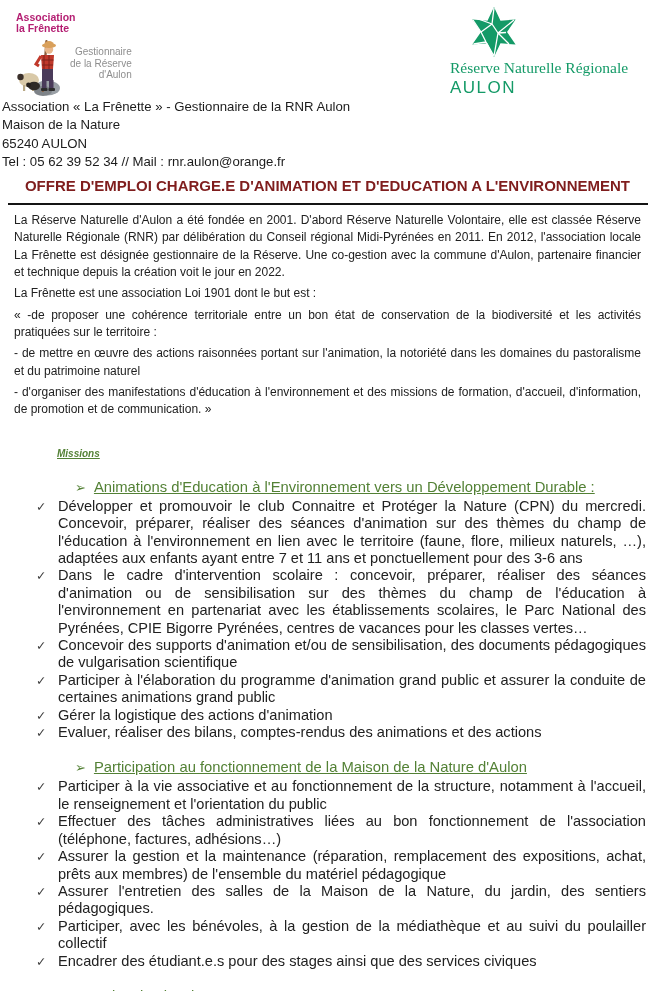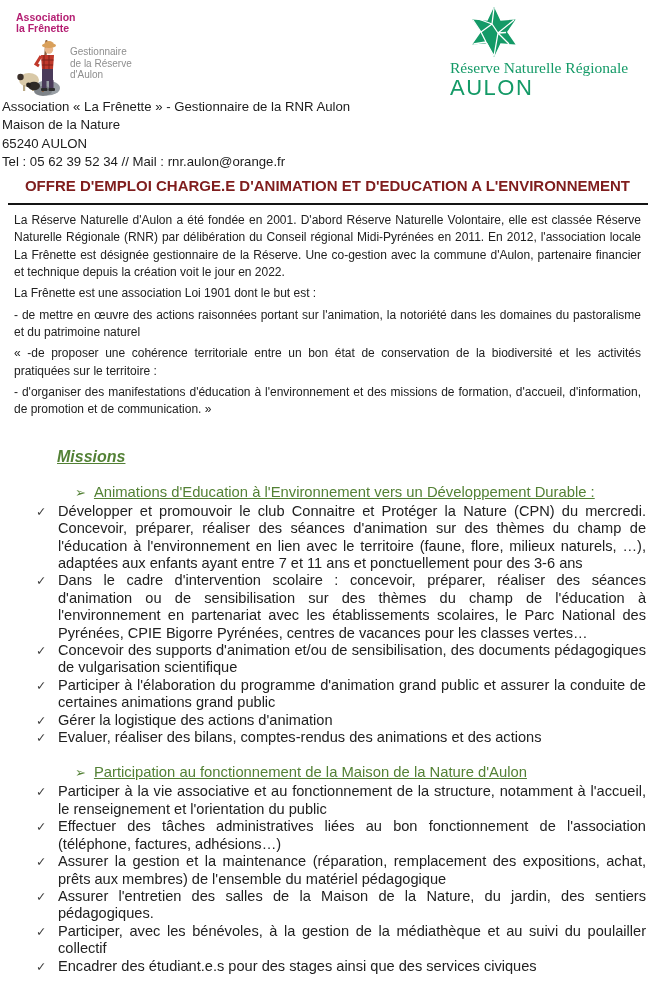--- a/index.html
+++ b/index.html
@@ -11,44 +11,44 @@
     color:#212121;
     overflow:hidden;
     margin:0 auto;
   }
 
   
   .header { position:relative; height:172px; }
 
   .logo-left { position:absolute; left:16px; top:12px; width:130px; }
   .lf-title { font-size:10.5px; font-weight:bold; line-height:10.5px; }
-  .lf-row { display:flex; margin-top:3px; }
+  .lf-row { display:flex; margin-top:3px;text-align:right; }
   .lf-art { width:48px; height:62px; flex:0 0 auto; }
   .lf-sub { font-size:10px; line-height:11.5px; margin:10px 0 0 6px; }
 
   .logo-right { position:absolute; left:450px; top:6px; width:195px; }
   .rnr-star { margin-left:18px; display:block; }
   .rnr-line1 { font-family:"Liberation Serif", serif; font-size:15.5px; line-height:16px; margin-top:2px; }
-  .rnr-line2 { font-size:22px; line-height:22px; letter-spacing:1.5px; font-weight:400; margin-top:1px; }
+  .rnr-line2 { font-size:17px; line-height:22px; letter-spacing:1.5px; font-weight:400; margin-top:1px; }
 
   .address { position:absolute; left:2px; top:98px; font-size:13.2px; line-height:18.3px; color:#1c1c1c; }
 
   
   .doc-title { text-align:center; font-size:15px; font-weight:bold; margin:5px 8px 0 8px; color:#7f1d1d; }
   .rule { border:0; border-top:2px solid #141414; margin:9px 7px 7px 8px; }
 
   
   .intro { margin:0 10px; }
   .intro p { margin:4px; font-size:12px; line-height:17.35px; text-align:justify; }
 
   
   .missions-title {
     display:inline-block;
     margin:25px 8px 0 57px;
-    font-size:16px; font-weight:bold; font-style:italic;
+    font-size:10px; font-weight:bold; font-style:italic;
     text-decoration:underline;
   }
   .mission-section { margin-top:17px; }
   .section-heading { padding-left:75px; font-size:14.8px; line-height:18px; margin-bottom:1px; }
   .section-arrow { display:inline-block; margin-right:8px; font-size:13px; }
   .section-heading-text { text-decoration:underline; }
 
   ul.bullets { list-style:none; margin:1px 0 0 0; padding:0; }
   li.bullet {
     position:relative;
@@ -119,22 +119,22 @@
   </div>
 
   
   <div class="doc-title">OFFRE D'EMPLOI CHARGE.E D'ANIMATION ET D'EDUCATION A L'ENVIRONNEMENT</div>
   <hr class="rule">
 
   
   <div class="intro">
     <p>La Réserve Naturelle d'Aulon a été fondée en 2001. D'abord Réserve Naturelle Volontaire, elle est classée Réserve Naturelle Régionale (RNR) par délibération du Conseil régional Midi-Pyrénées en 2011. En 2012, l'association locale La Frênette est désignée gestionnaire de la Réserve. Une co-gestion avec la commune d'Aulon, partenaire financier et technique depuis la création voit le jour en 2022.</p>
     <p>La Frênette est une association Loi 1901 dont le but est :</p>
+    <p>« -de proposer une cohérence territoriale entre un bon état de conservation de la biodiversité et les activités pratiquées sur le territoire :</p>
     <p>- de mettre en œuvre des actions raisonnées portant sur l'animation, la notoriété dans les domaines du pastoralisme et du patrimoine naturel</p>
-    <p>« -de proposer une cohérence territoriale entre un bon état de conservation de la biodiversité et les activités pratiquées sur le territoire :</p>
     <p>- d'organiser des manifestations d'éducation à l'environnement et des missions de formation, d'accueil, d'information, de promotion et de communication. »</p>
   </div>
 
   
   <div class="missions-title" style="color: rgb(83, 129, 53);">Missions</div>
 
   <div>
   <div class="mission-section">
     <div class="section-heading">
       <span class="section-arrow" style="color: rgb(83, 129, 53);">➢</span><span class="section-heading-text" style="color: rgb(83, 129, 53);">Animations d'Education à l'Environnement vers un Développement Durable :</span>

